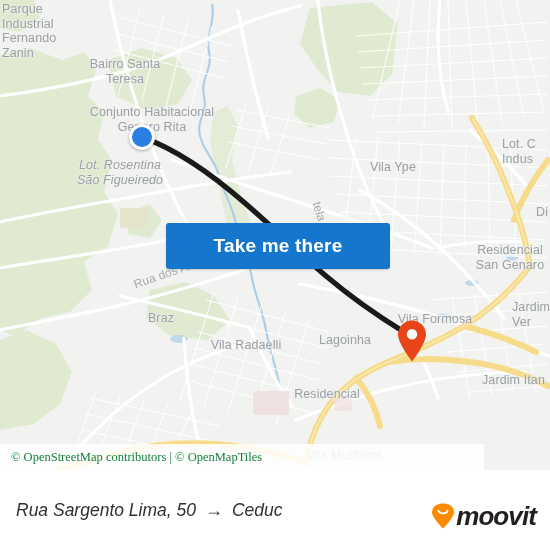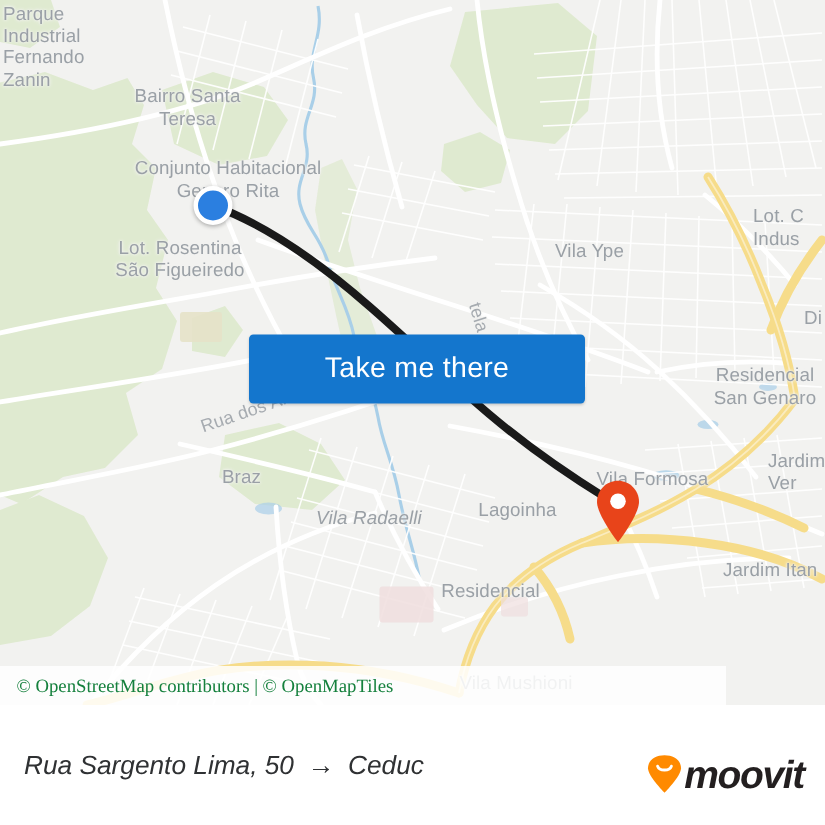--- a/index.html
+++ b/index.html
@@ -67,21 +67,21 @@
   .take-me-there {
     position: absolute;
     left: 166px; top: 223px;
     width: 224px; height: 46px;
     background: #1476cd;
     border: none;
     border-radius: 3px;
     color: #ffffff;
     font-family: "Liberation Sans", sans-serif;
     font-size: 19px;
-    font-weight: 400;
+    font-weight: 700;
     letter-spacing: 0.2px;
     cursor: pointer;
     display: flex; align-items: center; justify-content: center;
     box-shadow: 0 1px 2px rgba(0,0,0,0.18);
   }
 
   
   .attribution {
     position: absolute;
     left: 0; bottom: 0;
@@ -311,36 +311,36 @@
     </svg>
 
     <div class="map-label" style="left:2px; top:2px; text-align:left;">Parque
 Industrial
 Fernando
 Zanin</div>
     <div class="map-label" style="left:70px; top:57px; width:110px;">Bairro Santa
 Teresa</div>
     <div class="map-label" style="left:72px; top:105px; width:160px;">Conjunto Habitacional
 Genaro Rita</div>
-    <div class="map-label" style="left:55px; top:158px; width:130px;">Lot. Rosentina
+    <div class="map-label" style="left:55px; top:158px; width:130px;font-style:italic;">Lot. Rosentina
 São Figueiredo</div>
     <div class="map-label" style="left:358px; top:160px; width:70px;">Vila Ype</div>
     <div class="map-label" style="left:502px; top:137px; width:70px; text-align:left;">Lot. C
 Indus</div>
     <div class="map-label" style="left:536px; top:205px; text-align:left;">Di</div>
     <div class="map-label" style="left:455px; top:243px; width:110px;">Residencial
 San Genaro</div>
     <div class="map-label" style="left:512px; top:300px; width:60px; text-align:left;">Jardim
 Ver</div>
     <div class="map-label" style="left:390px; top:312px; width:90px;">Vila Formosa</div>
     <div class="map-label" style="left:312px; top:333px; width:66px;">Lagoinha</div>
     <div class="map-label" style="left:482px; top:373px; width:90px; text-align:left;">Jardim Itan</div>
     <div class="map-label" style="left:285px; top:387px; width:84px;">Residencial</div>
     <div class="map-label" style="left:298px; top:448px; width:92px;">Vila Mushioni</div>
-    <div class="map-label" style="left:203px; top:338px; width:86px;font-style:italic;">Vila Radaelli</div>
+    <div class="map-label" style="left:203px; top:338px; width:86px;">Vila Radaelli</div>
     <div class="map-label" style="left:141px; top:311px; width:40px;">Braz</div>
 
     <div class="map-label road" style="left:132px; top:278px; transform:rotate(-19deg); transform-origin:left top;">Rua dos Antunes</div>
     <div class="map-label road" style="left:175px; top:258px; transform:rotate(-19deg); transform-origin:left top;">Rua Tiradentes</div>
     <div class="map-label road" style="left:323px; top:200px; transform:rotate(73deg); transform-origin:left top;">tela</div>
 
     <div class="origin-dot"></div>
 
     <svg class="dest-pin" viewBox="0 0 30 42">
       <path d="M15,41.5 C15,41.5 29,23.5 29,14.5 C29,6.8 22.7,0.5 15,0.5

